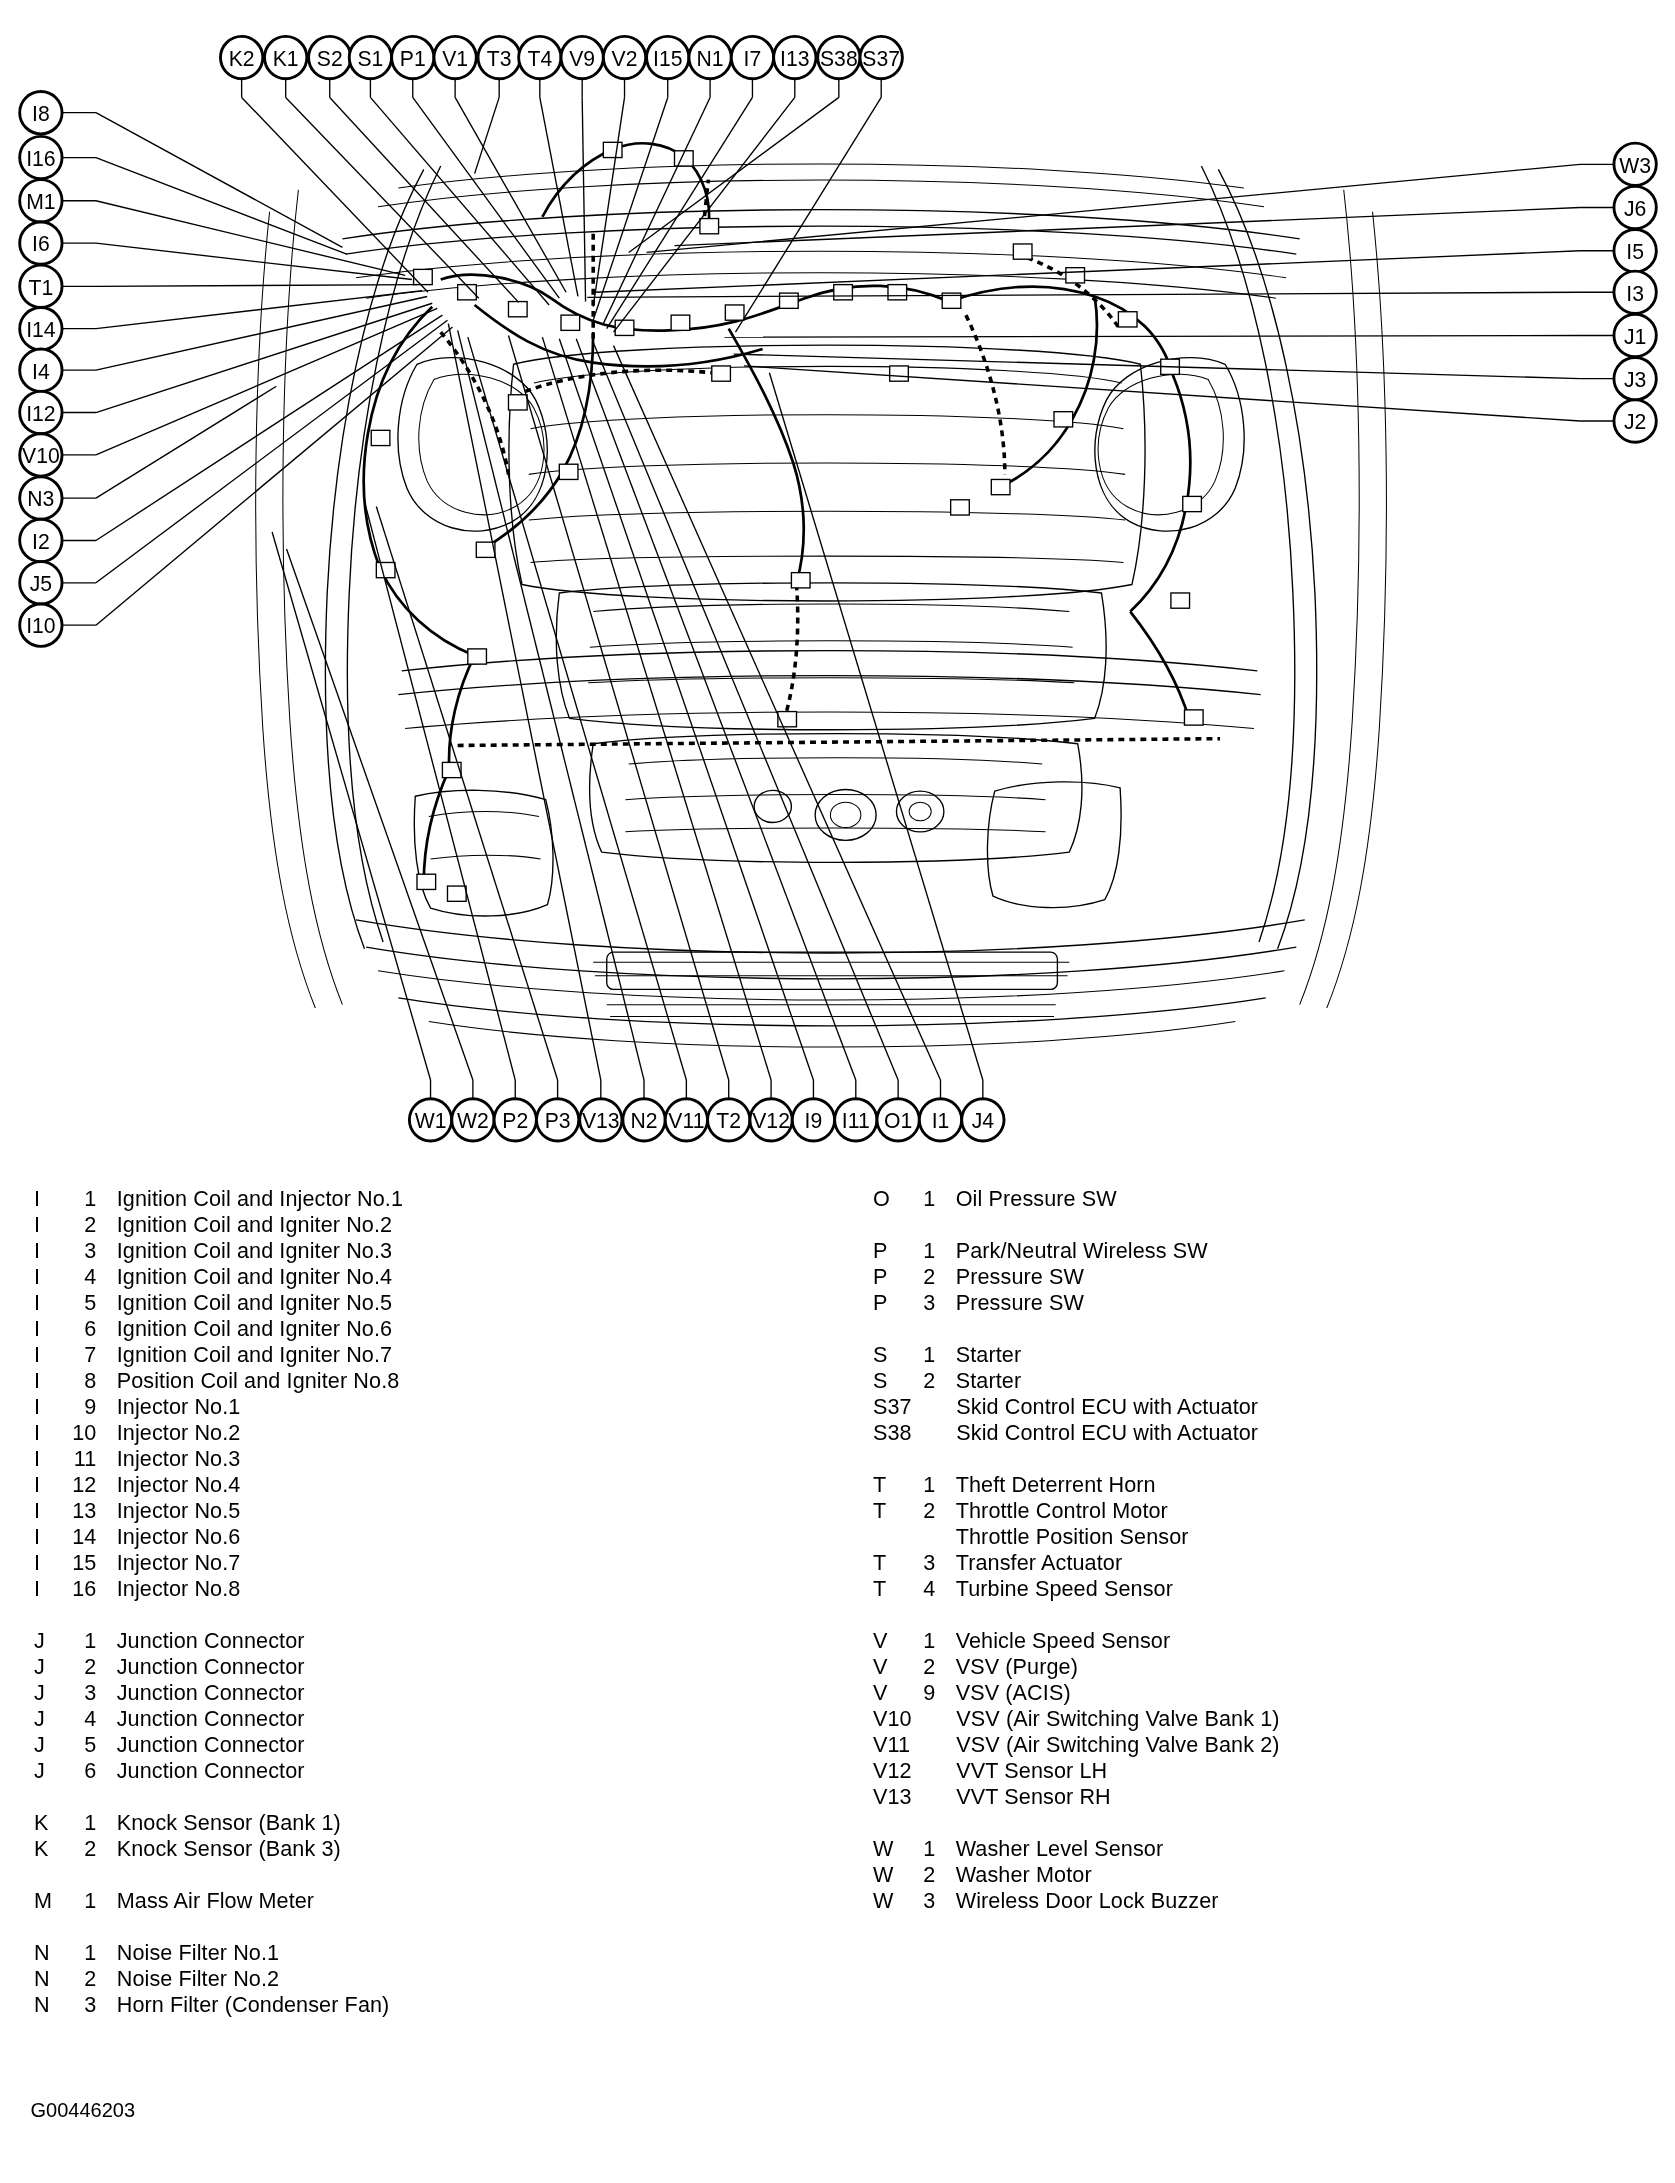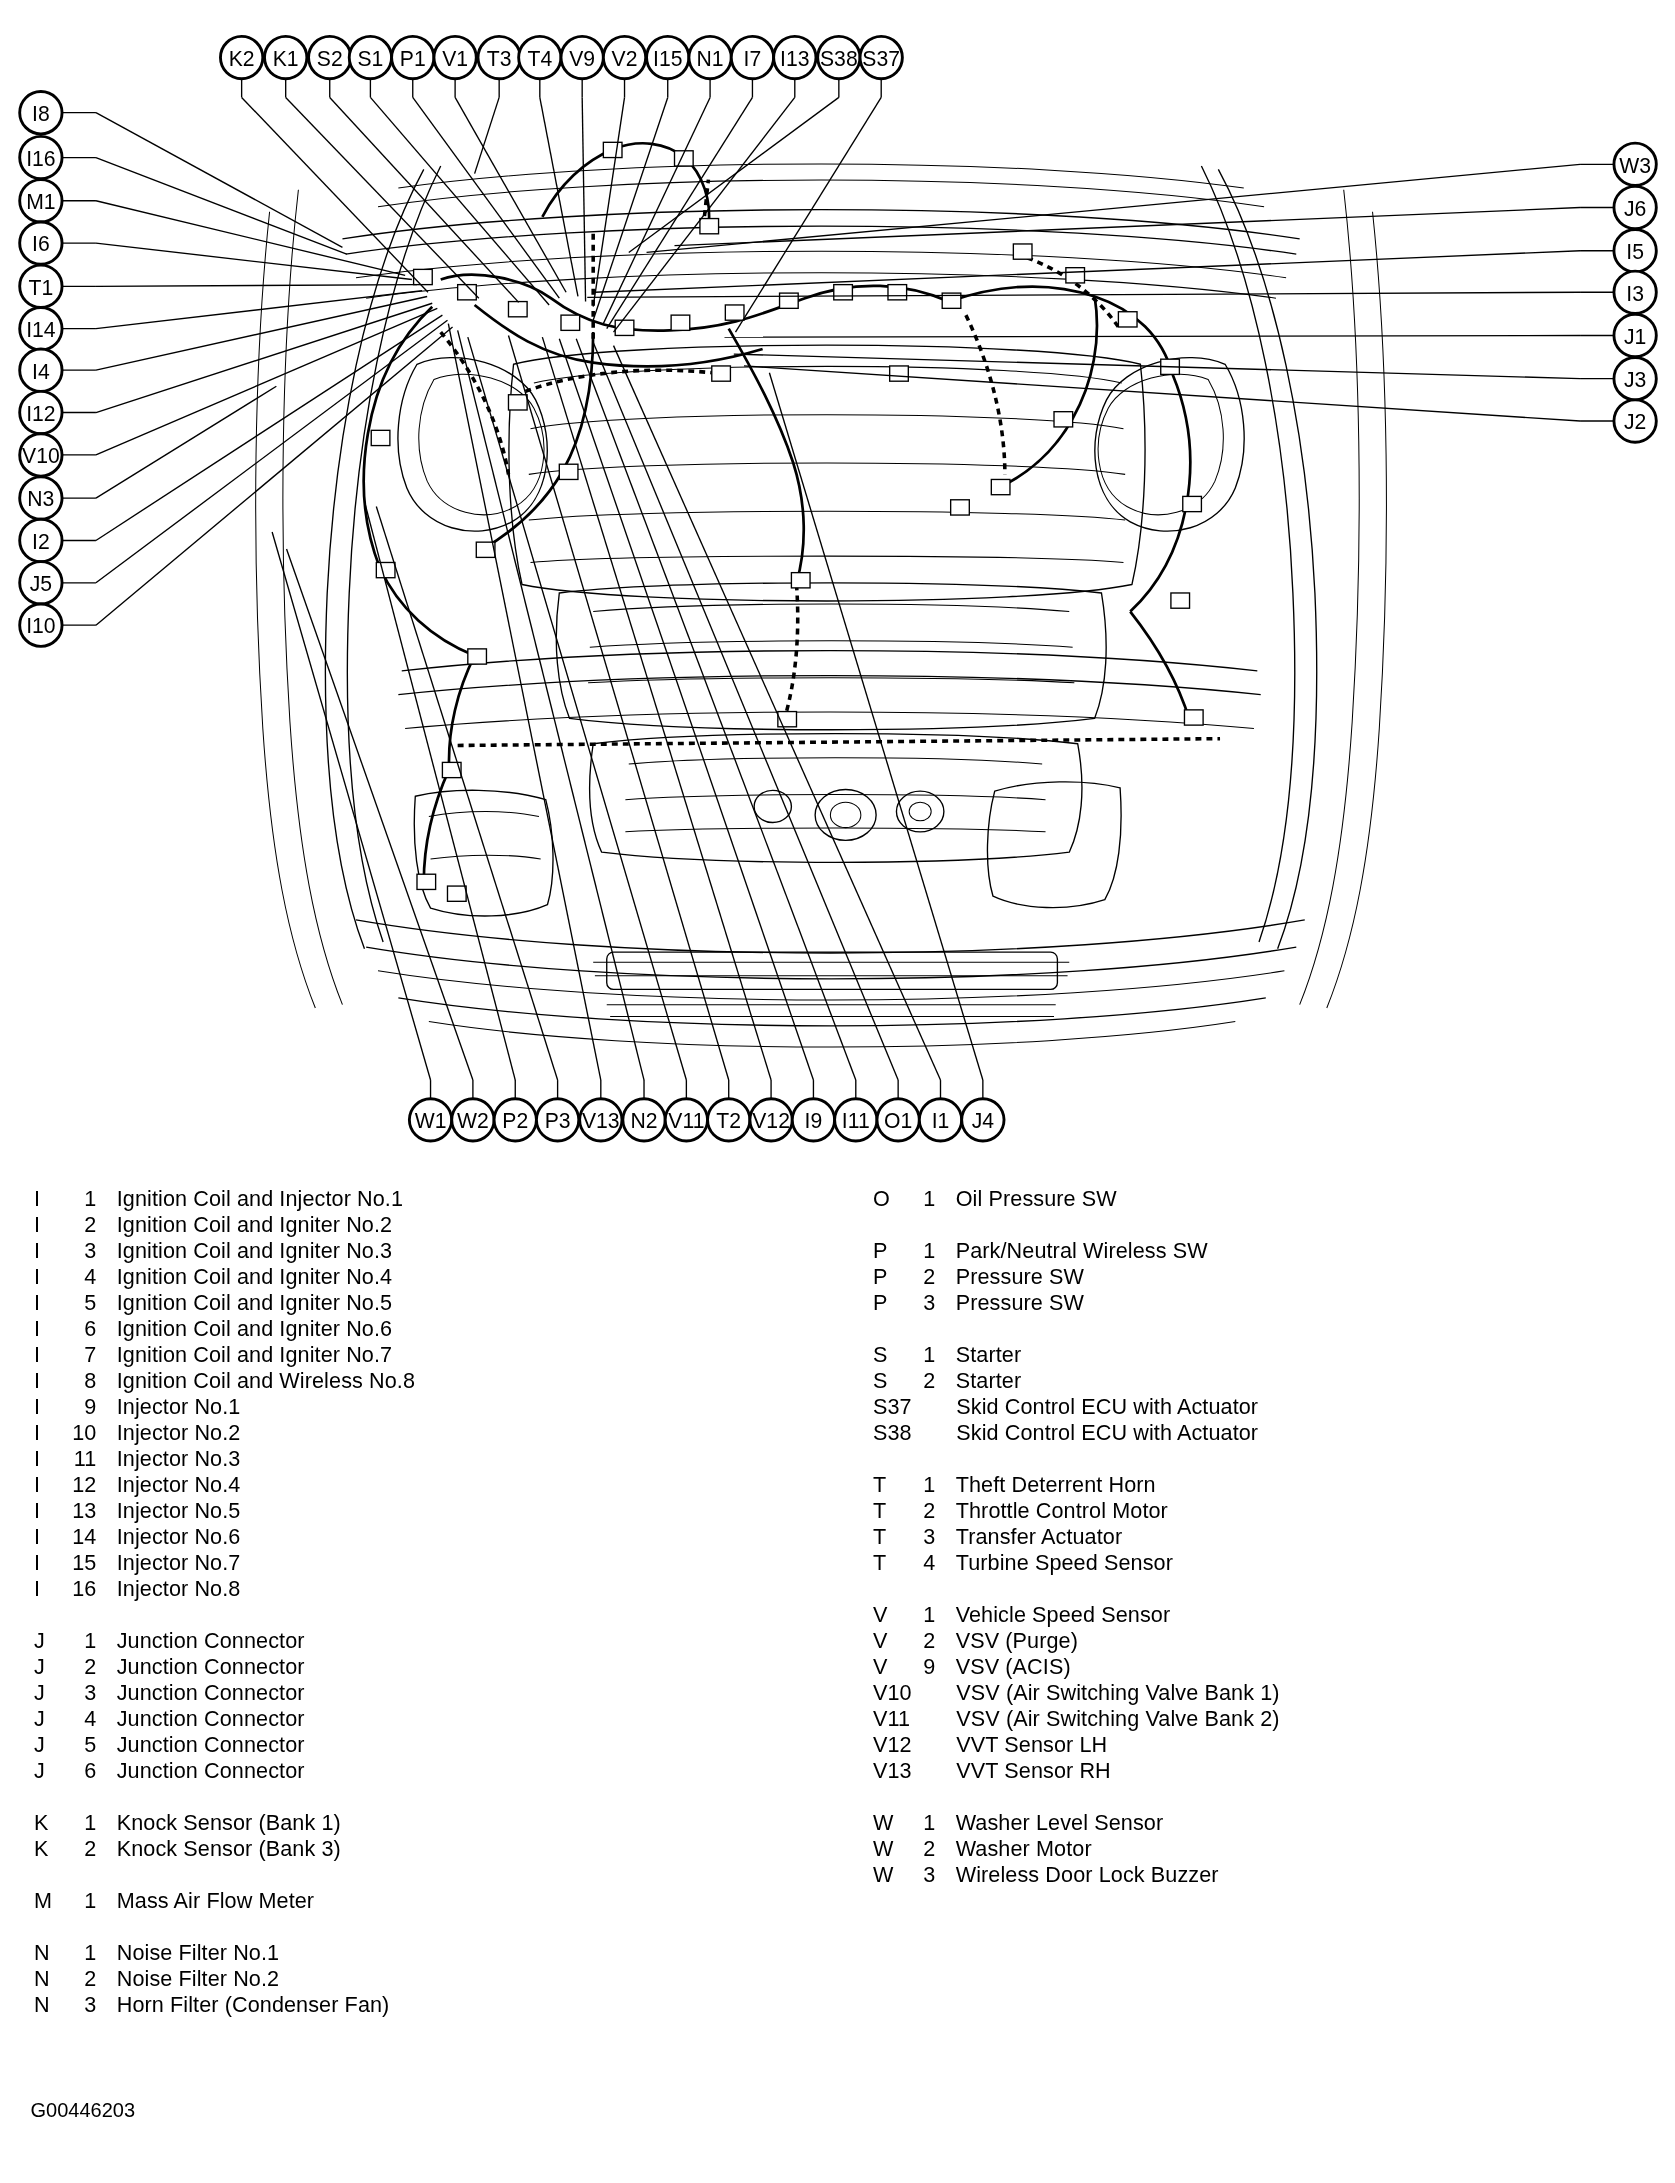--- a/index.html
+++ b/index.html
@@ -518,21 +518,21 @@
         <span class="leg-desc">Ignition Coil and Igniter No.6</span>
       </div>
       <div class="leg-row">
         <span class="leg-letter">I</span>
         <span class="leg-num">7</span>
         <span class="leg-desc">Ignition Coil and Igniter No.7</span>
       </div>
       <div class="leg-row">
         <span class="leg-letter">I</span>
         <span class="leg-num">8</span>
-        <span class="leg-desc">Ignition Coil and Wireless No.8</span>
+        <span class="leg-desc">Position Coil and Igniter No.8</span>
       </div>
       <div class="leg-row">
         <span class="leg-letter">I</span>
         <span class="leg-num">9</span>
         <span class="leg-desc">Injector No.1</span>
       </div>
       <div class="leg-row">
         <span class="leg-letter">I</span>
         <span class="leg-num">10</span>
         <span class="leg-desc">Injector No.2</span>
@@ -679,20 +679,25 @@
       <div class="leg-row">
         <span class="leg-letter">T</span>
         <span class="leg-num">1</span>
         <span class="leg-desc">Theft Deterrent Horn</span>
       </div>
       <div class="leg-row">
         <span class="leg-letter">T</span>
         <span class="leg-num">2</span>
         <span class="leg-desc">Throttle Control Motor</span>
       </div>
+      <div class="leg-row leg-cont">
+        <span class="leg-letter">T</span>
+        <span class="leg-num">2</span>
+        <span class="leg-desc">Throttle Position Sensor</span>
+      </div>
       <div class="leg-row">
         <span class="leg-letter">T</span>
         <span class="leg-num">3</span>
         <span class="leg-desc">Transfer Actuator</span>
       </div>
       <div class="leg-row">
         <span class="leg-letter">T</span>
         <span class="leg-num">4</span>
         <span class="leg-desc">Turbine Speed Sensor</span>
       </div>

